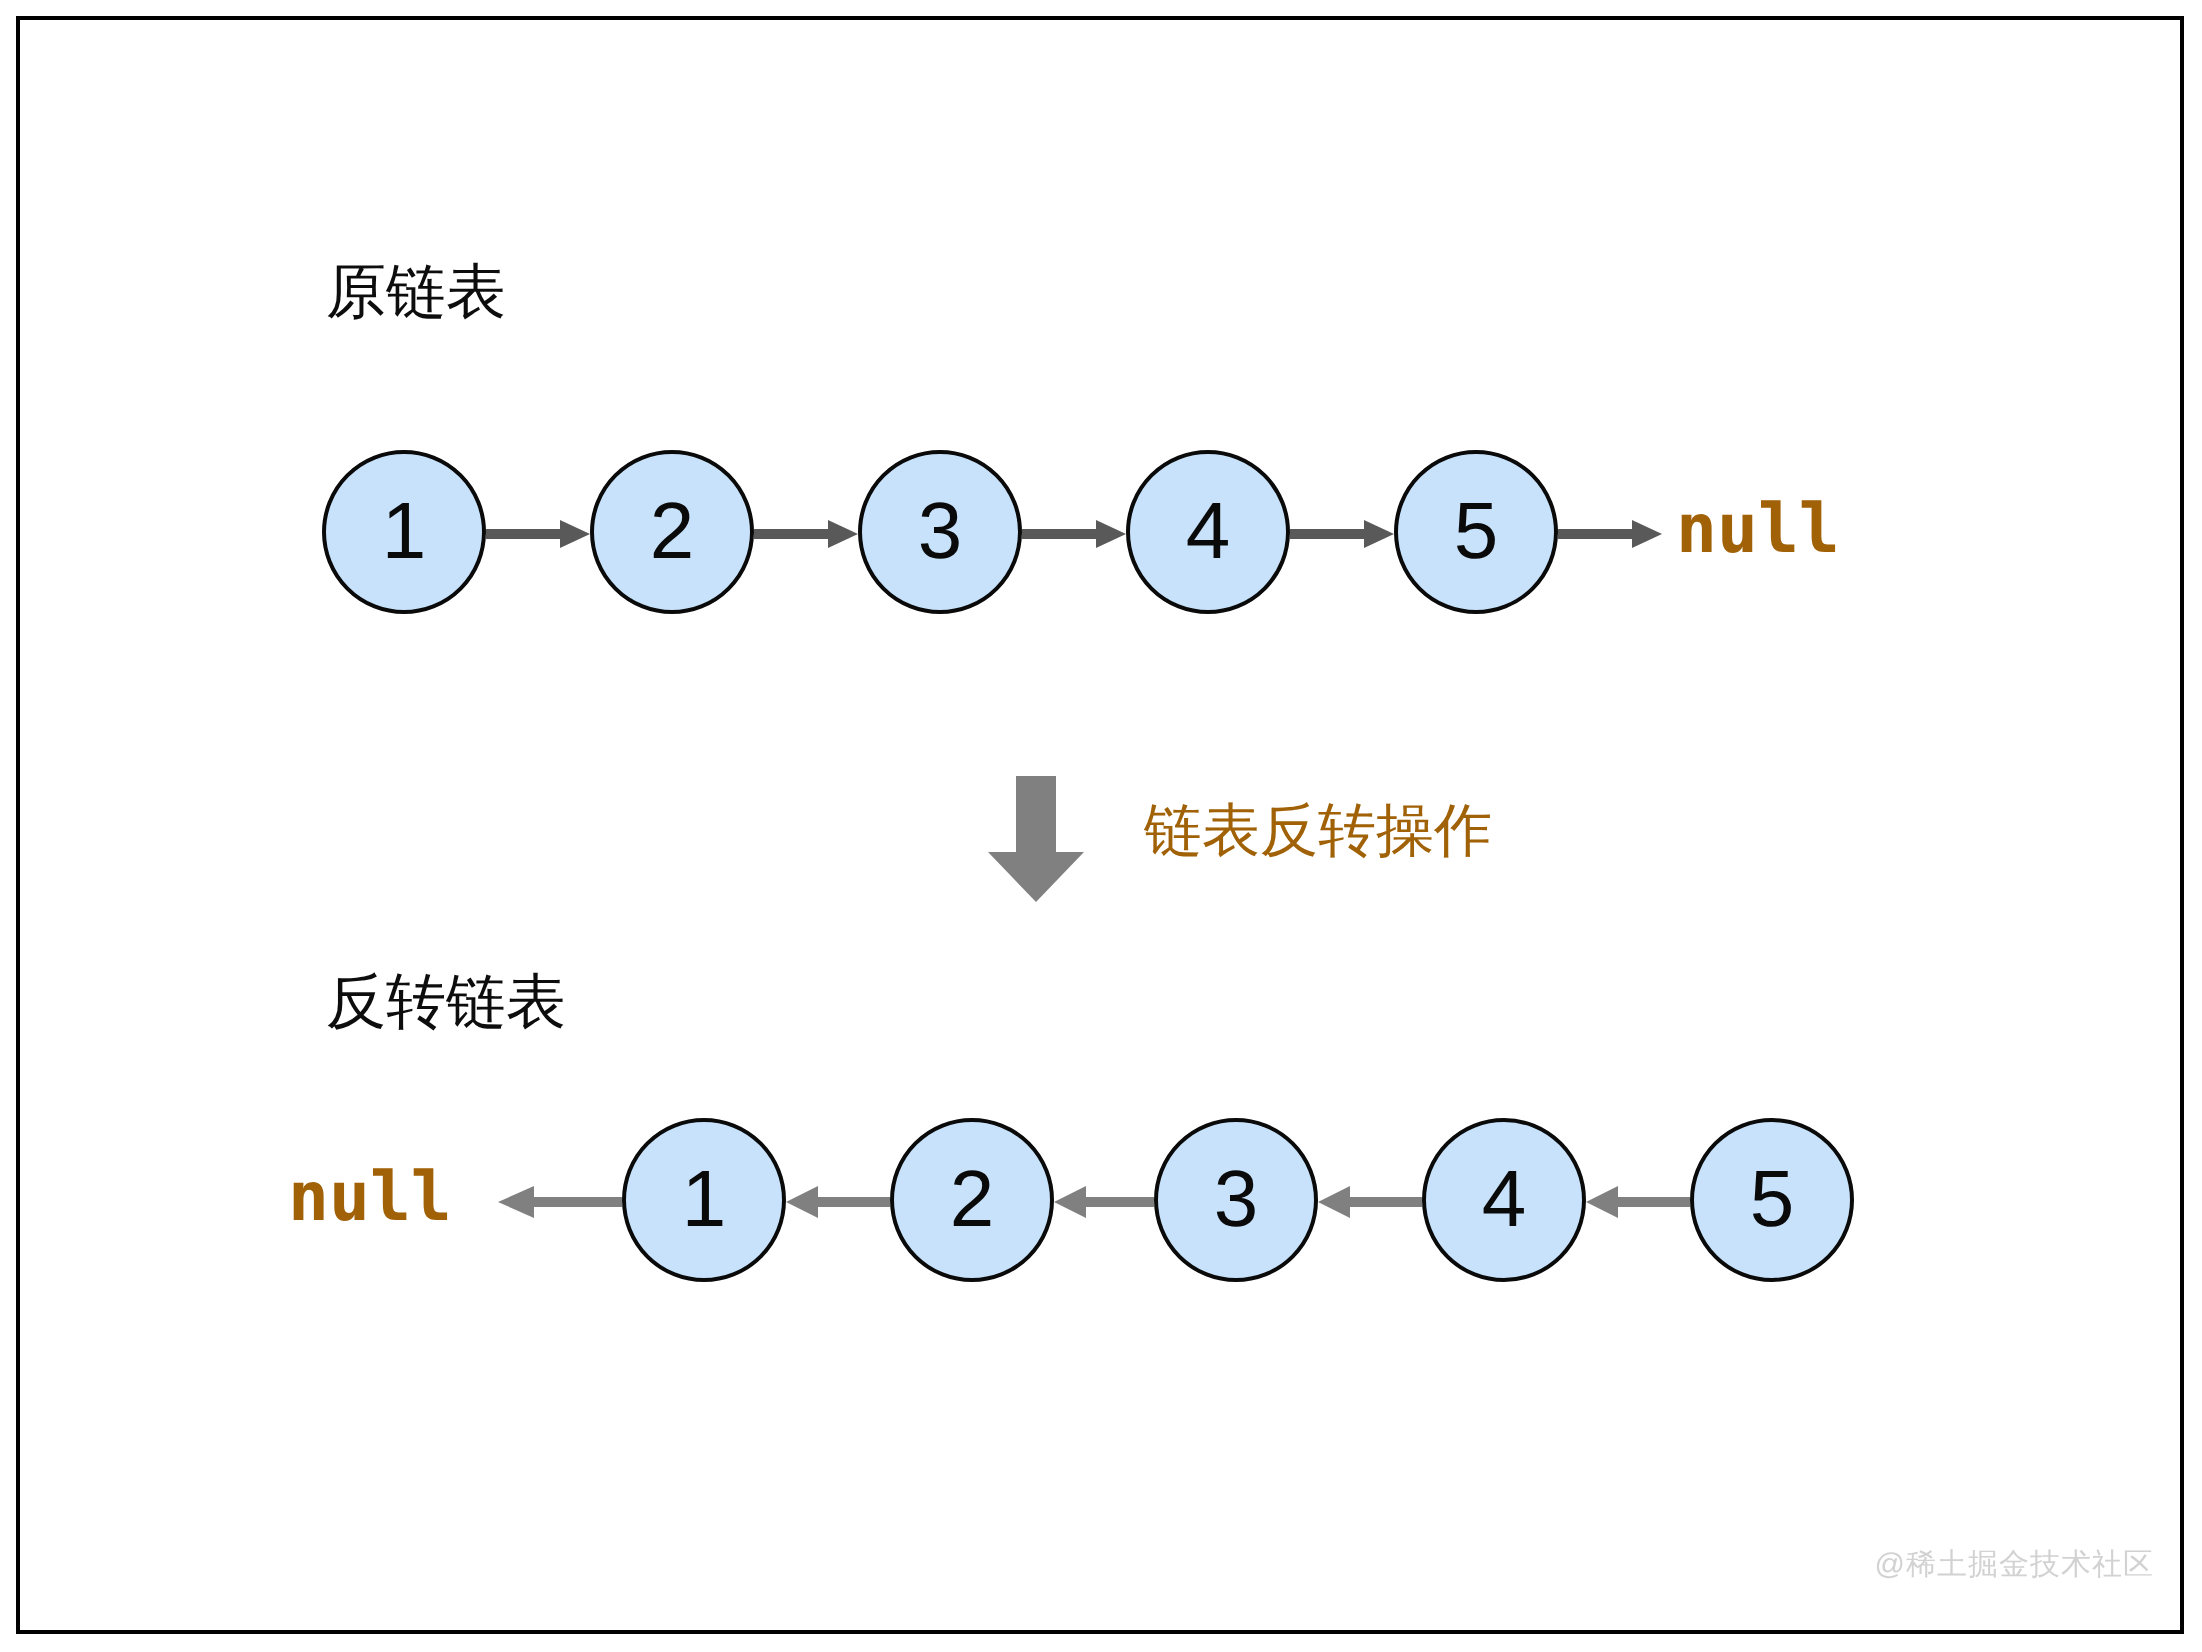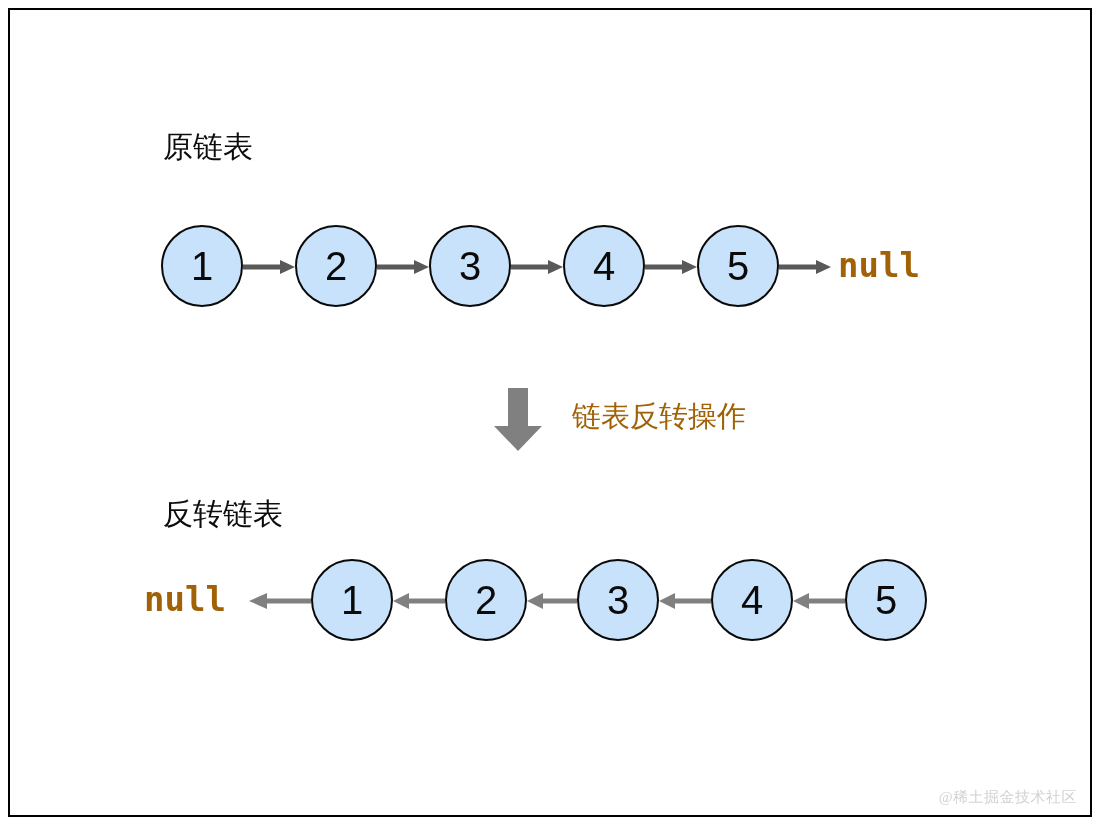--- a/index.html
+++ b/index.html
@@ -31,21 +31,21 @@
   .section-label {
     position: absolute;
     font-size: 30px;
     line-height: 1;
     color: #0d0d0d;
     font-weight: 500;
     white-space: nowrap;
     font-family: "Liberation Sans", "DejaVu Sans", sans-serif;
   }
   #label-original { left: 163px; top: 132px; }
-  #label-reversed { left: 163px; top: 487px; margin-top: 12px; }
+  #label-reversed { left: 163px; top: 487px; }
 
   .op-label {
     position: absolute;
     left: 560px;
     top: 402px;
     font-size: 29px;
     line-height: 1;
     color: #a16207;
     font-weight: 500;
     white-space: nowrap;
@@ -92,26 +92,26 @@
     position: absolute;
     left: 492px;
     top: 388px;
     width: 52px;
     height: 64px;
   }
 
   .watermark {
     position: absolute;
     right: 24px;
-    bottom: 19px;
+    bottom: 34px;
     font-size: 15px;
     color: #d2d2d2;
     letter-spacing: 0.5px;
     white-space: nowrap;
-    font-family: Liberation Serif, serif;
+    font-family: Liberation Sans, sans-serif;
   }
 </style>
 </head>
 <body>
 
 <div id="canvas">
 
   <div class="frame"></div>
 
   <div class="section-label" id="label-original">原链表</div>

